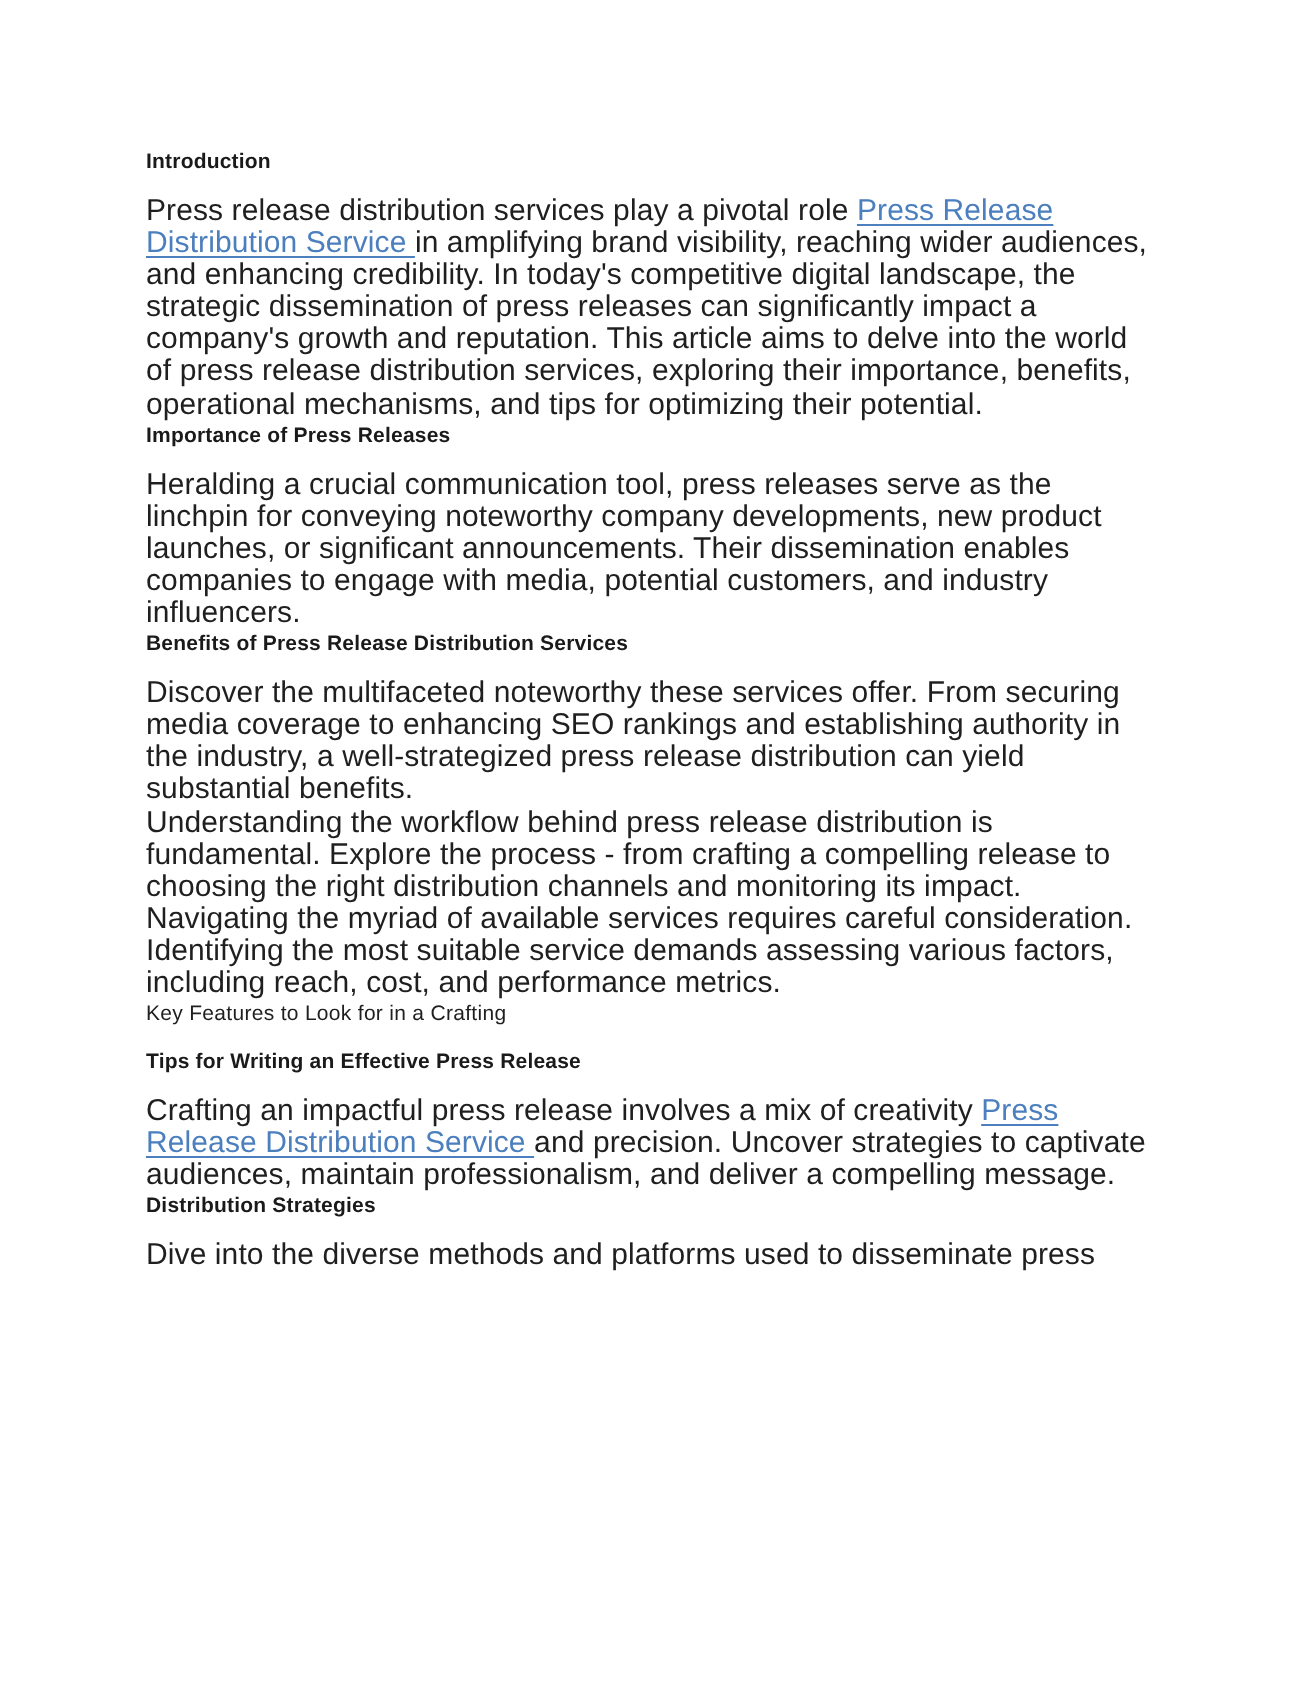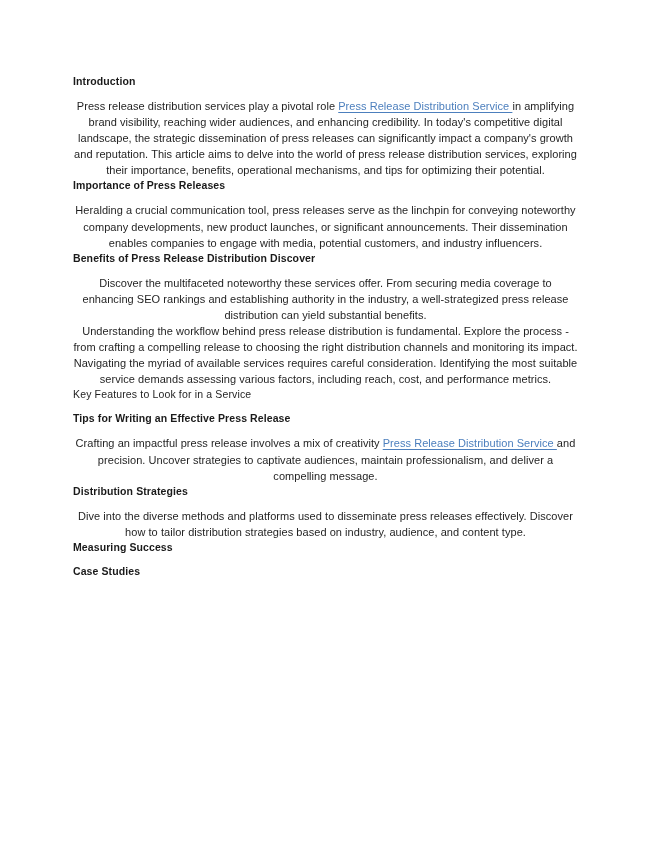--- a/index.html
+++ b/index.html
@@ -38,26 +38,26 @@
     letter-spacing: 0.1px;
     margin: 0 0 10px 0;
     color: #1a1a1a;
   }
   h2.heading.plain {
     font-weight: normal;
     letter-spacing: 0.15px;
     color: #1f1f1f;
   }
   p.para {
-    font-size: 11px;
+    font-size: 15px;
     line-height: 16.1px;
     letter-spacing: 0.05px;
     margin: 0 0 12px 0;
     color: #1f1f1f;
-    text-align: center;
+    text-align: left;
   }
   p.para:last-child {
     margin-bottom: 0;
   }
   h2.heading + p.para {
     margin-top: 0;
   }
   .doc-link {
     color: #4c7fbd;
     text-decoration: underline;
@@ -74,34 +74,34 @@
       <h2 class="heading">Introduction</h2>
       <p class="para"><span>Press release distribution services play a pivotal role </span><a class="doc-link" href="#">Press Release Distribution Service </a><span>in amplifying brand visibility, reaching wider audiences, and enhancing credibility. In today's competitive digital landscape, the strategic dissemination of press releases can significantly impact a company's growth and reputation. This article aims to delve into the world of press release distribution services, exploring their importance, benefits, operational mechanisms, and tips for optimizing their potential.</span></p>
     </section>
 
     <section class="block">
       <h2 class="heading">Importance of Press Releases</h2>
       <p class="para">Heralding a crucial communication tool, press releases serve as the linchpin for conveying noteworthy company developments, new product launches, or significant announcements. Their dissemination enables companies to engage with media, potential customers, and industry influencers.</p>
     </section>
 
     <section class="block">
-      <h2 class="heading">Benefits of Press Release Distribution Discover</h2>
+      <h2 class="heading">Benefits of Press Release Distribution Services</h2>
       <p class="para">Discover the multifaceted noteworthy these services offer. From securing media coverage to enhancing SEO rankings and establishing authority in the industry, a well-strategized press release distribution can yield substantial benefits.</p>
     </section>
 
     <section class="block">
       <p class="para">Understanding the workflow behind press release distribution is fundamental. Explore the process - from crafting a compelling release to choosing the right distribution channels and monitoring its impact.</p>
     </section>
 
     <section class="block">
       <p class="para">Navigating the myriad of available services requires careful consideration. Identifying the most suitable service demands assessing various factors, including reach, cost, and performance metrics.</p>
     </section>
 
     <section class="block">
-      <h2 class="heading plain">Key Features to Look for in a Service</h2>
+      <h2 class="heading plain">Key Features to Look for in a Crafting</h2>
     </section>
 
     <section class="block">
       <h2 class="heading">Tips for Writing an Effective Press Release</h2>
       <p class="para"><span>Crafting an impactful press release involves a mix of creativity </span><a class="doc-link" href="#">Press Release Distribution Service </a><span>and precision. Uncover strategies to captivate audiences, maintain professionalism, and deliver a compelling message.</span></p>
     </section>
 
     <section class="block">
       <h2 class="heading">Distribution Strategies</h2>
       <p class="para">Dive into the diverse methods and platforms used to disseminate press releases effectively. Discover how to tailor distribution strategies based on industry, audience, and content type.</p>

